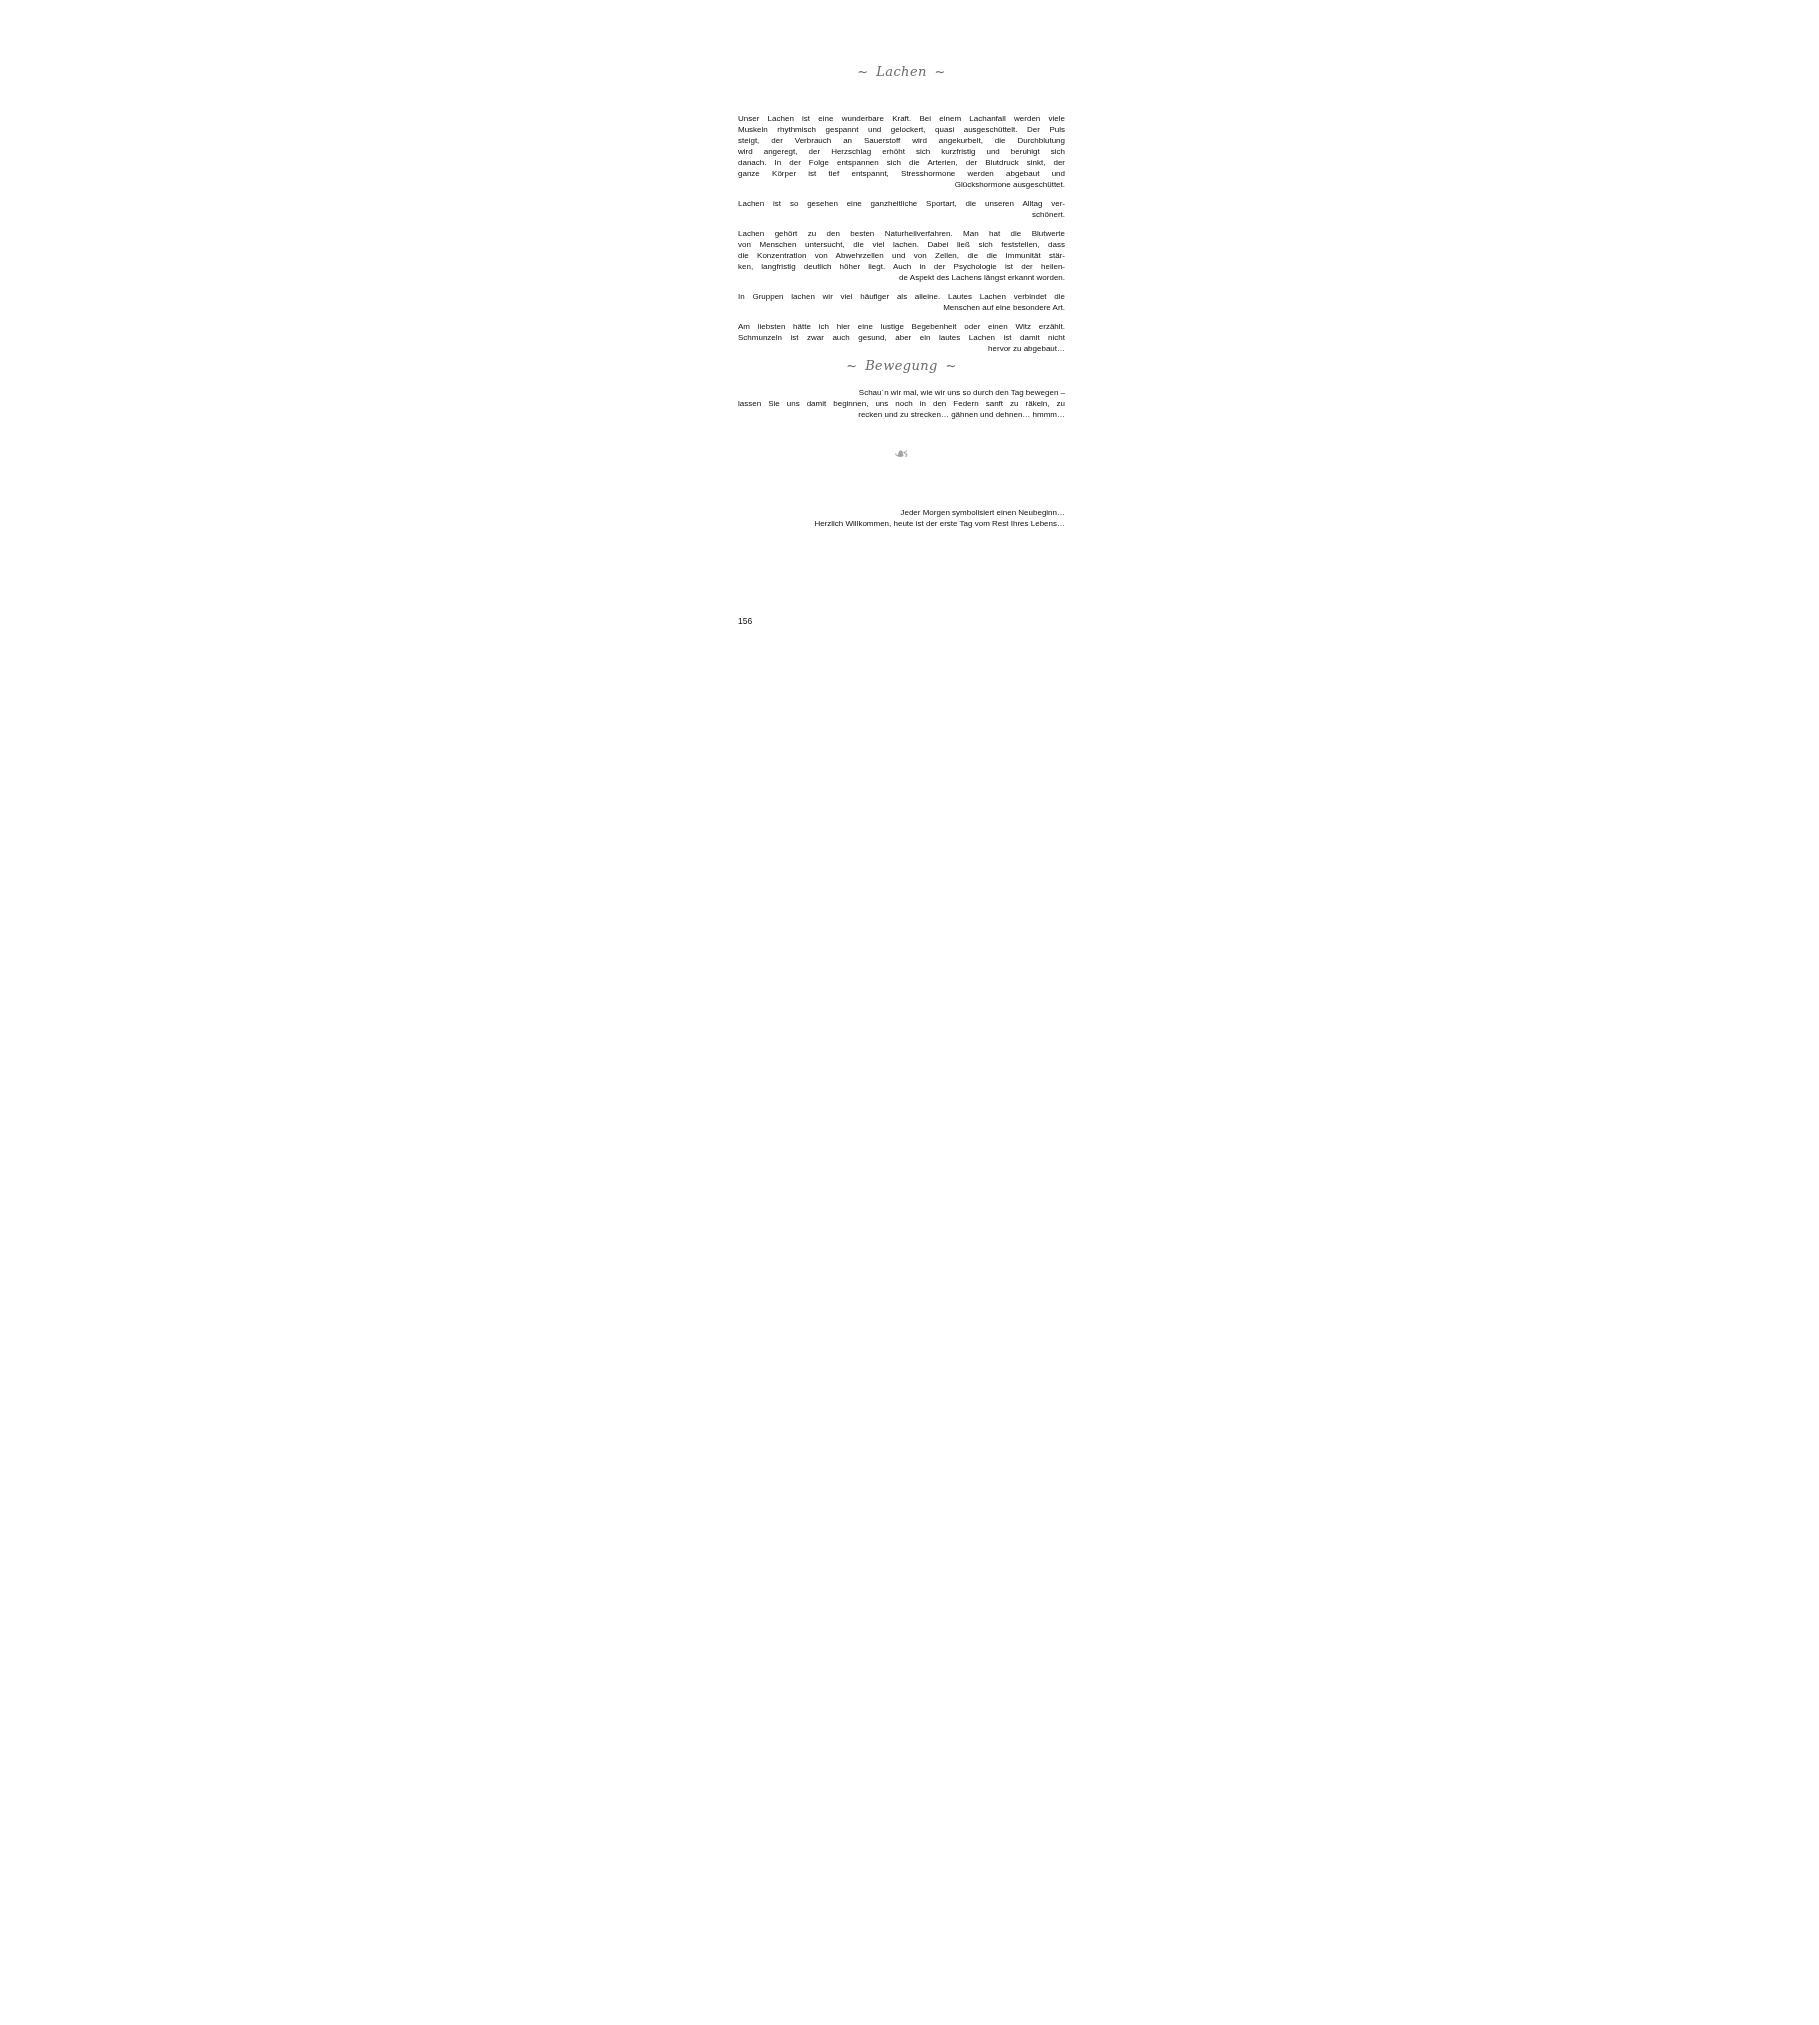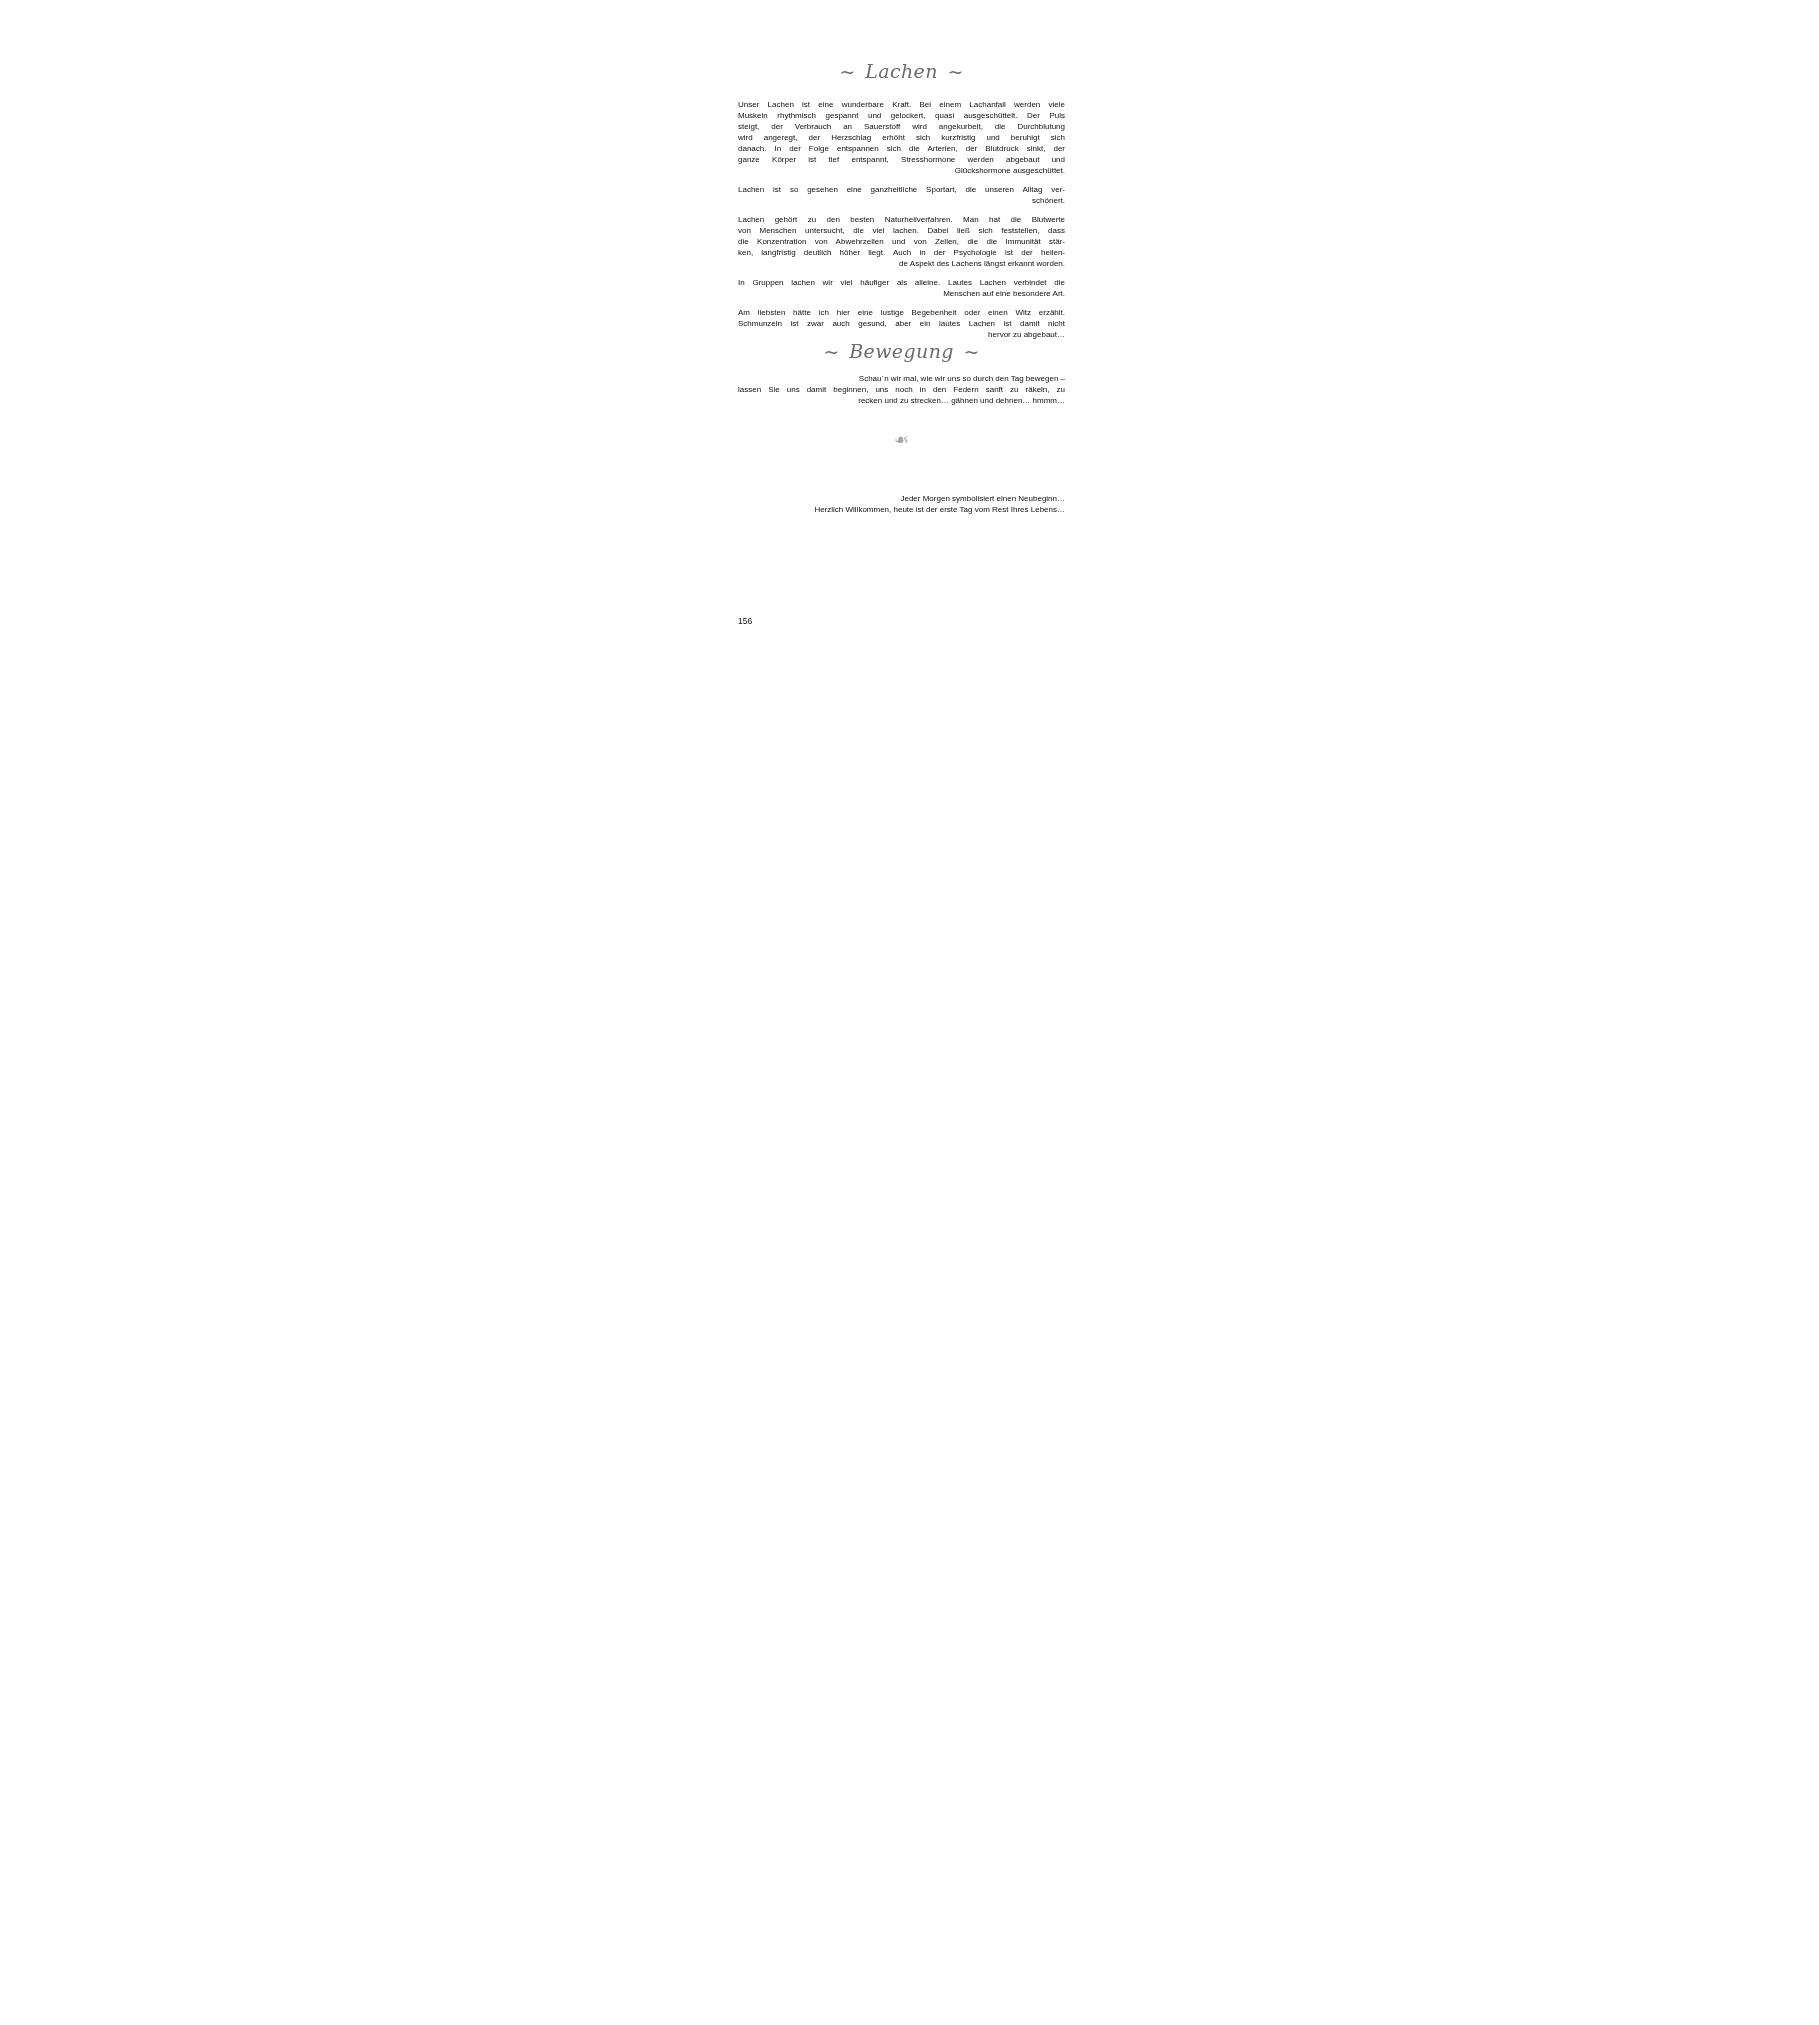--- a/index.html
+++ b/index.html
@@ -18,35 +18,35 @@
     overflow: hidden;
     color: var(--text-color, #0f0f0f);
     font-family: "Liberation Sans", "DejaVu Sans", sans-serif;
   }
   .heading {
     font-family: "DejaVu Serif", "Liberation Serif", serif;
     font-style: italic;
     font-weight: normal;
     color: var(--heading-color, #6b6b6b);
     text-align: center;
-    font-size: 19px;
+    font-size: 13px;
     line-height: 23px;
     letter-spacing: 0.4px;
     word-spacing: 3.2px;
     margin: 0;
   }
   #sec-lachen .heading   { margin-top: 60px; }
   #sec-bewegung .heading { }
   .para {
     margin: 8px 0 0 0;
     font-size: 8px;
     line-height: 11px;
     color: var(--text-color, #0f0f0f);
   }
-  #sec-lachen .heading + .para   { margin-top: 16px; }
+  #sec-lachen .heading + .para   { margin-top: 30px; }
   #sec-bewegung .heading + .para { margin-top: 10px; }
   .line {
     display: block;
     text-align: right;
     hyphens: none;
   }
   .line.fill {
     text-align: justify;
     text-align-last: justify;
   }

